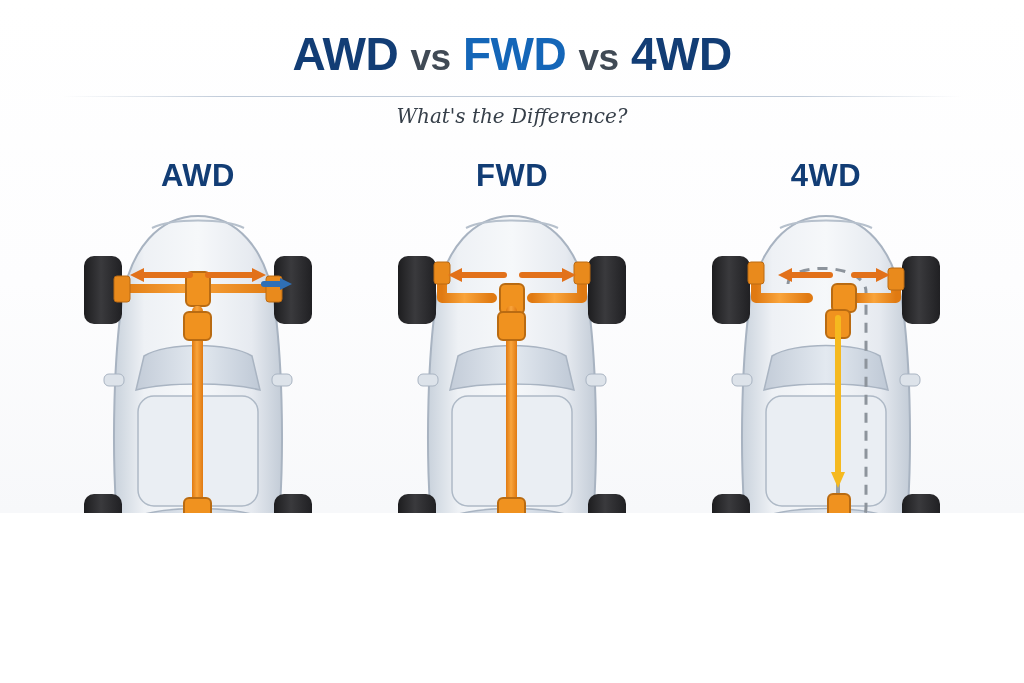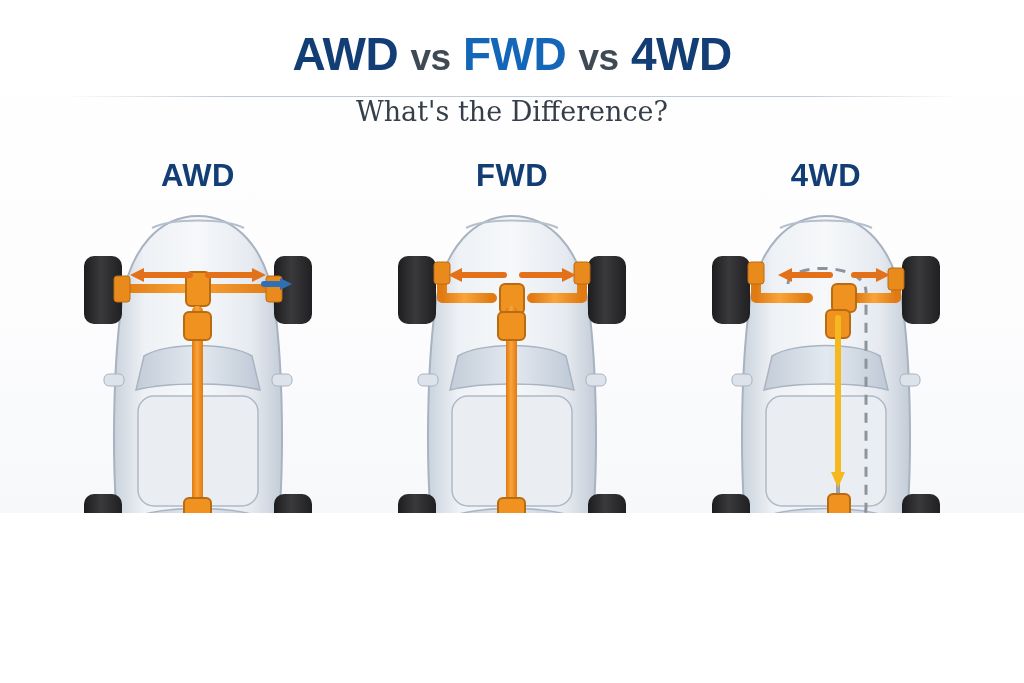--- a/index.html
+++ b/index.html
@@ -47,24 +47,25 @@
   .title-rule {
     position: absolute;
     top: 96px;
     left: 50%;
     transform: translateX(-50%);
     width: 900px;
     height: 1px;
     background: linear-gradient(90deg, rgba(200,210,222,0) 0%, rgba(186,198,213,0.9) 18%, rgba(186,198,213,0.9) 82%, rgba(200,210,222,0) 100%);
   }
   .subtitle {
-    margin: 0;
+    margin: 8px;
     padding-top: 18px;
     font-family: "DejaVu Serif", serif;
-    font-size: 27px;
+    font-style: italic;
+    font-size: 20px;
     color: #363f49;
   }
   
   .columns {
     position: absolute;
     top: 158px;
     left: 0;
     width: 1024px;
     height: 520px;
     display: flex;

